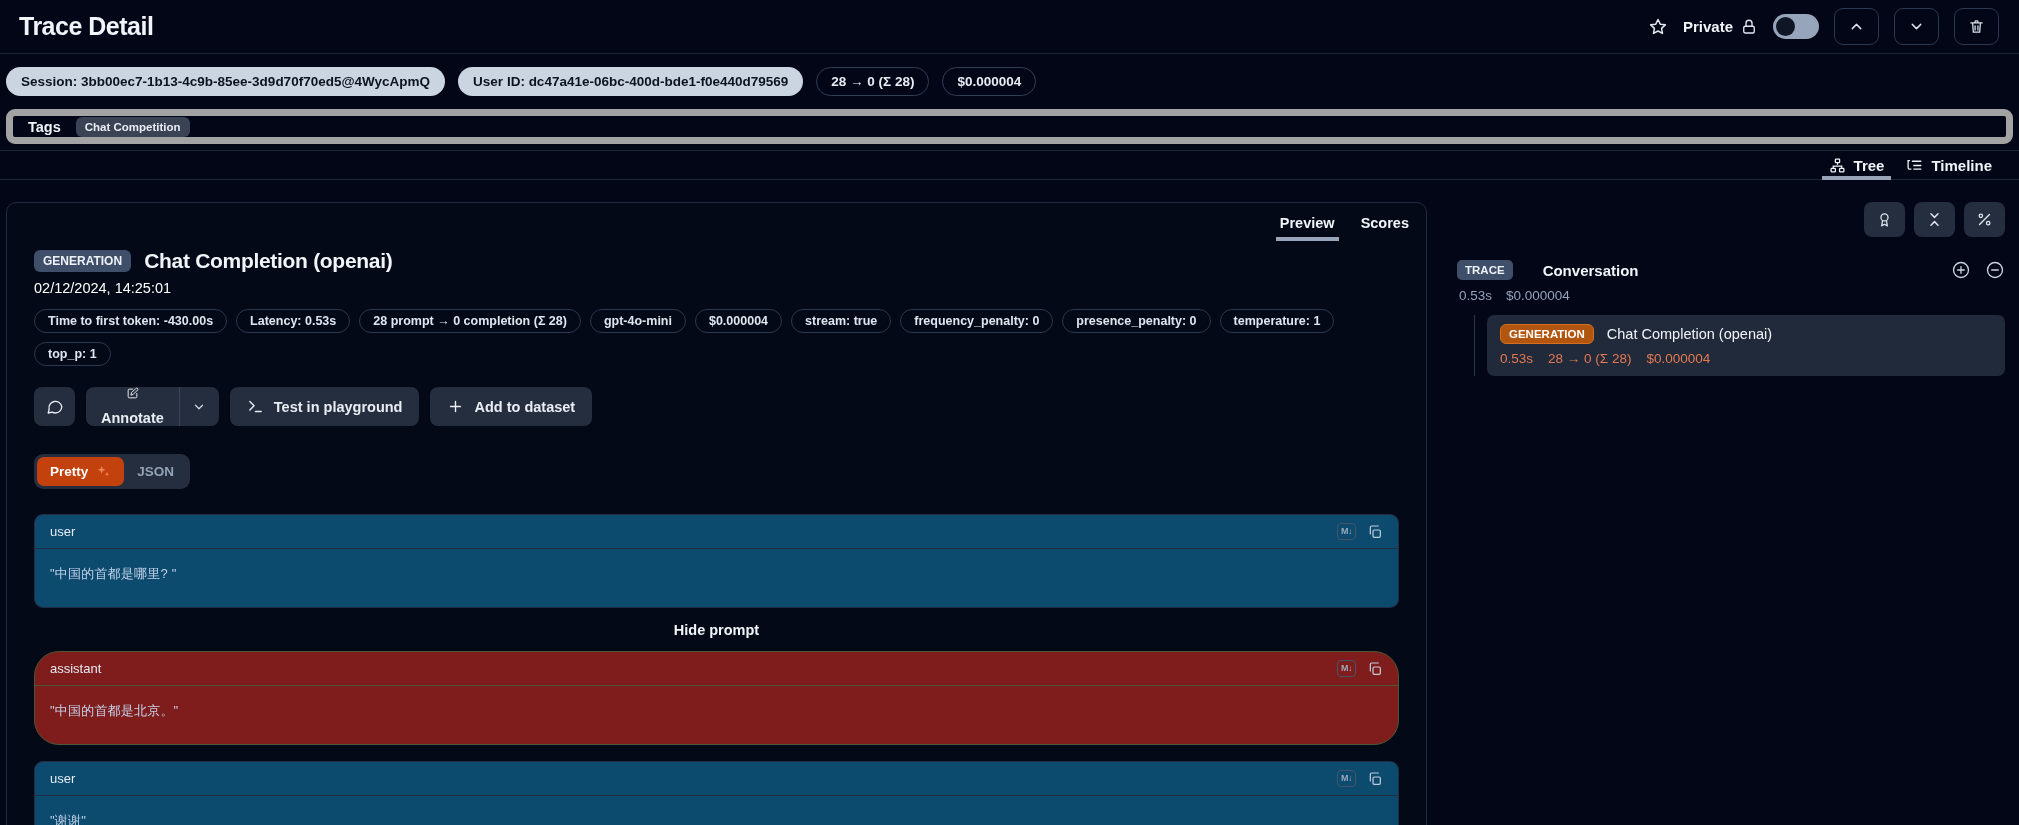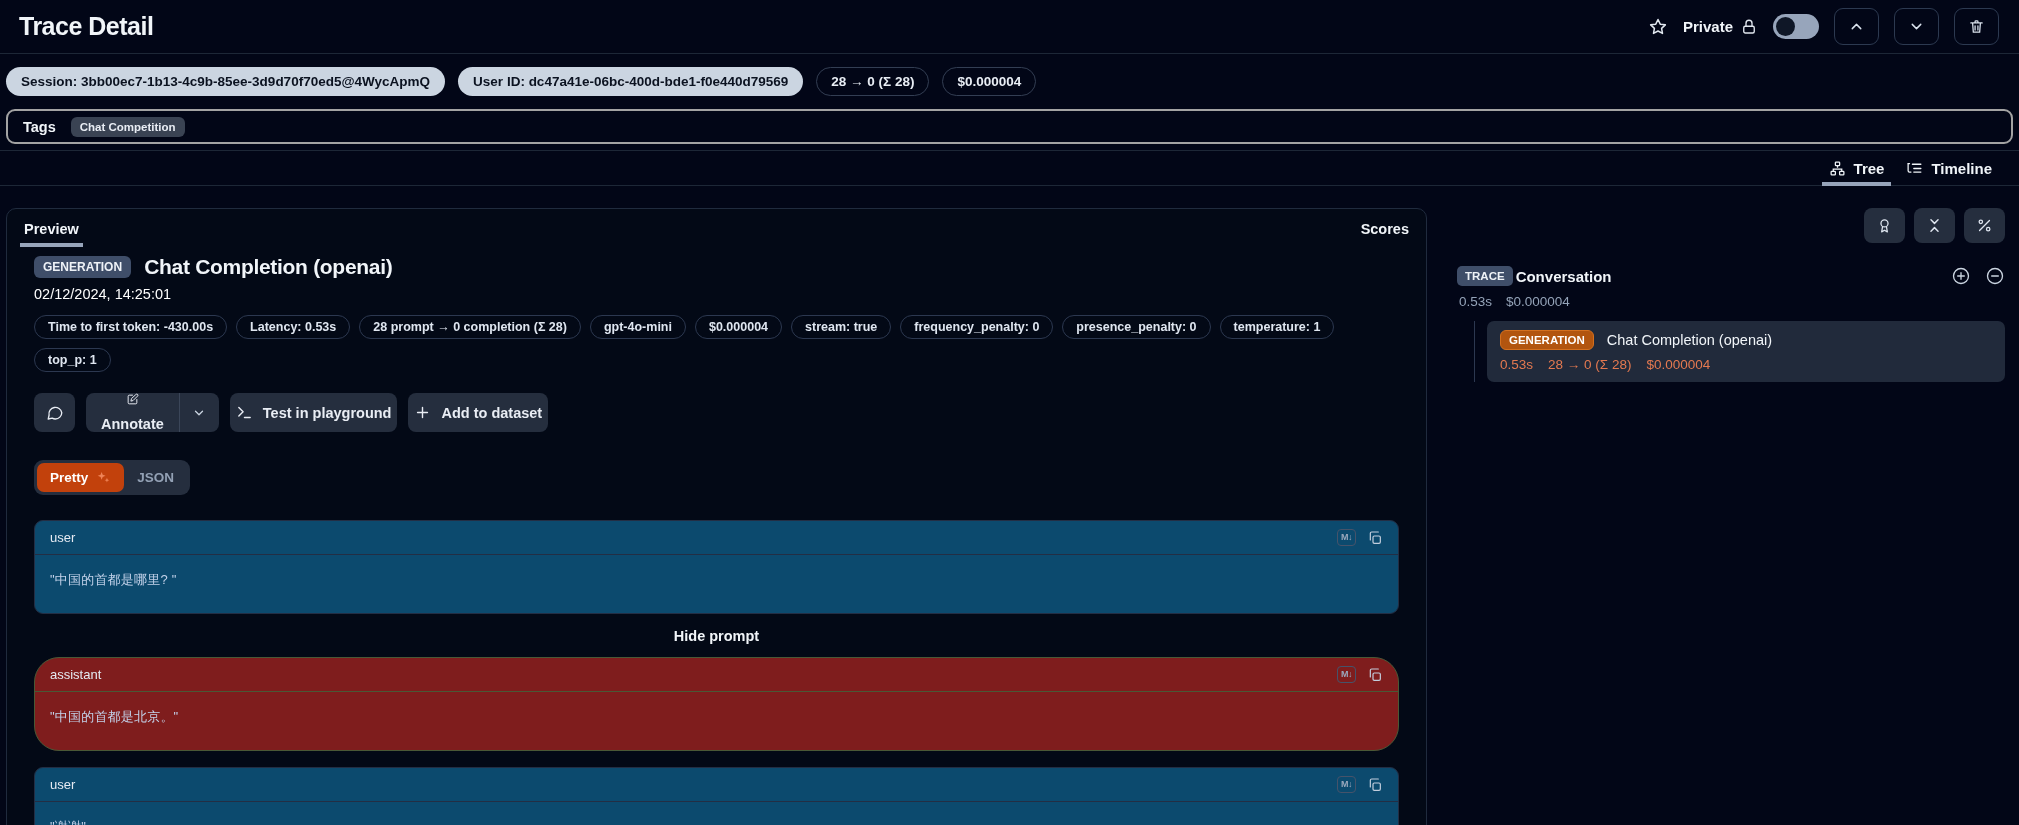--- a/index.html
+++ b/index.html
@@ -24,57 +24,57 @@
     background:transparent; display:flex; align-items:center; justify-content:center; color:#dbe3ee; cursor:pointer; }
 
   
   .meta-row { display:flex; align-items:center; gap:13px; padding:13px 6px 11px; }
   .badge-light { background:#cbd5e1; color:#0b1220; font-weight:700; font-size:13.5px;
     padding:7px 15px; border-radius:999px; cursor:pointer; }
   .badge-outline { border:1px solid #333e53; color:#e8edf4; font-weight:700; font-size:13.5px;
     padding:6px 14px; border-radius:999px; }
 
   
-  .tags-box { margin:2px 6px 0; border:2px solid #a3a3a3; border-radius:9px; height:35px;
+  .tags-box { margin:2px 6px 0; border:7px solid #a3a3a3; border-radius:9px; height:35px;
     display:flex; align-items:center; gap:15px; padding:0 15px; }
   .tags-label { font-weight:700; font-size:14.5px; }
   .tag-pill { background:#3a4353; color:#e9edf4; font-weight:700; font-size:11.5px;
     padding:4px 9px; border-radius:6px; cursor:pointer; }
 
   
   .view-tabs-row { display:flex; justify-content:flex-end; align-items:stretch;
-    margin-top:6px; height:36px; border-top:1px solid #1d2737; border-bottom:1px solid #1d2737; padding:0 16px; }
+    margin-top:6px; height:30px; border-top:1px solid #1d2737; border-bottom:1px solid #1d2737; padding:0 16px; }
   .view-tab { display:flex; align-items:center; gap:8px; font-weight:700; font-size:15px;
     padding:0 11px; position:relative; cursor:pointer; color:#f1f5f9; }
   .view-tab.active::after { content:''; position:absolute; left:4px; right:4px; bottom:-1px;
     height:4px; background:#97a4ba; }
 
   
   .content { display:flex; gap:30px; padding:22px 10px 0 6px; align-items:flex-start; }
 
   .main-card { width:1421px; flex-shrink:0; min-height:700px;
     border:1px solid #202b3e; border-radius:10px; background:#030916; }
-  .main-tabs { display:flex; justify-content:space-between; padding:1px 4px 0; }
+  .main-tabs { display:flex; justify-content:flex-end; padding:1px 4px 0; }
   .main-tab { padding:11px 13px 10px; font-weight:700; font-size:14.5px; position:relative; cursor:pointer; color:#f1f5f9; }
   .main-tab.active::after { content:''; position:absolute; left:9px; right:9px; bottom:0; height:4px; background:#97a4ba; }
   .main-body { padding:8px 27px 26px; }
 
   .obs-row { display:flex; align-items:center; gap:13px; }
   .type-badge { background:#3f4e69; color:#eef2f7; font-weight:700; font-size:12px;
     padding:4px 9px; border-radius:6px; }
   .obs-title { font-size:21px; font-weight:700; letter-spacing:-.3px; }
   .timestamp { color:#ffffff; font-size:14.5px; margin-top:7px; }
 
   .pills { display:flex; flex-wrap:wrap; gap:9px 9px; margin-top:13px; max-width:1330px; }
   .pill { border:1px solid #2c3850; border-radius:999px; padding:4px 13px;
     font-weight:700; font-size:12.5px; color:#dfe6f0; white-space:nowrap; }
 
   .actions { display:flex; gap:11px; margin-top:21px; align-items:center; }
   .action-btn { background:#252e3e; border:none; border-radius:8px; height:39px;
-    display:flex; align-items:center; gap:10px; padding:0 6px;
+    display:flex; align-items:center; gap:10px; padding:0 17px;
     font-weight:700; font-size:14.5px; color:#e9edf4; cursor:pointer; font-family:inherit; }
   .icon-only { width:41px; padding:0; justify-content:center; }
   .split { display:flex; background:#252e3e; border-radius:8px; overflow:hidden; height:39px; }
   .split-main { display:flex; align-items:center; gap:10px; padding:0 15px;
     font-weight:700; font-size:14.5px; color:#e9edf4; cursor:pointer;flex-direction:column; }
   .split-sep { width:1px; background:#3b4659; margin:0; }
   .split-caret { width:39px; display:flex; align-items:center; justify-content:center; color:#cbd5e1; cursor:pointer; }
 
   .format-toggle { display:inline-flex; background:#252e3e; border-radius:9px; padding:3px; margin-top:28px; }
   .fmt-seg { padding:7px 13px; border-radius:7px; font-weight:700; font-size:13.5px;
@@ -93,21 +93,21 @@
     padding:3px 3px; font-weight:700; color:#9aa8bd; cursor:pointer; letter-spacing:-.5px; }
   .copy-btn { cursor:pointer; color:#c3cedd; }
   .msg-content { padding:16px 15px 24px; font-size:13px; color:#c3d2ea; letter-spacing:.2px; }
   .hide-history { text-align:center; font-weight:700; font-size:14.5px; padding:14px 0 13px; cursor:pointer; }
 
   
   .tree-panel { flex:1; padding-right:4px; }
   .tree-toolbar { display:flex; justify-content:flex-end; gap:9px; }
   .tool-btn { width:41px; height:35px; background:#252e3e; border:none; border-radius:8px;
     display:flex; align-items:center; justify-content:center; color:#dfe6f0; cursor:pointer; }
-  .trace-row { display:flex; align-items:center; gap:3px; margin-top:23px; cursor:pointer; }
+  .trace-row { display:flex; align-items:center; gap:30px; margin-top:23px; cursor:pointer; }
   .trace-badge { background:#3f4e69; color:#eef2f7; font-weight:700; font-size:11.5px;
     padding:4px 8px; border-radius:5px; }
   .trace-title { font-weight:700; font-size:15px; }
   .trace-actions { margin-left:auto; display:flex; gap:14px; color:#cbd5e1; }
   .trace-actions svg { cursor:pointer; }
   .trace-metrics { display:flex; gap:14px; color:#94a3b8; font-size:13.5px; margin-top:8px; padding-left:2px; }
   .gen-wrap { margin-left:17px; border-left:1px solid #2c3850; padding-left:12px; margin-top:12px; }
   .gen-row { background:#212a3b; border-radius:7px; padding:9px 13px 10px; cursor:pointer; }
   .gen-row-top { display:flex; align-items:center; gap:13px; }
   .gen-badge { background:#b2550f; border:1px solid #d4701f; color:#fff; font-weight:700;

